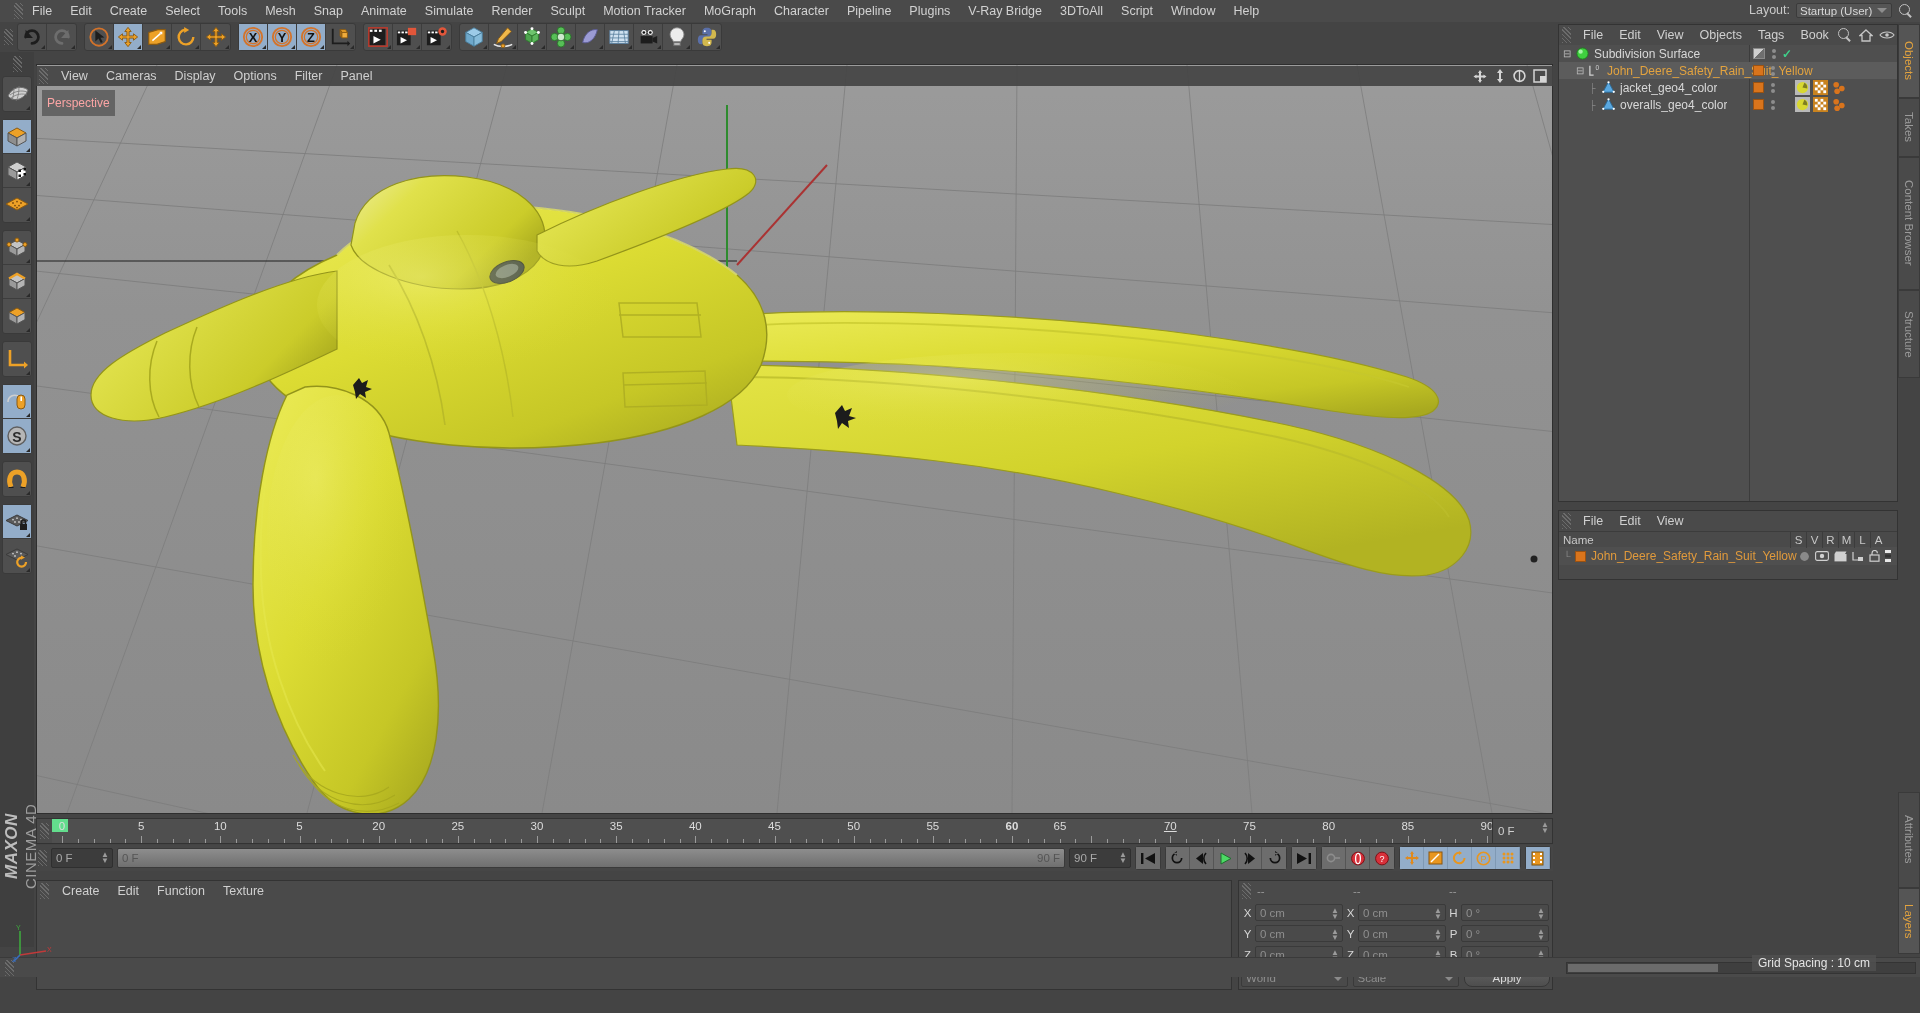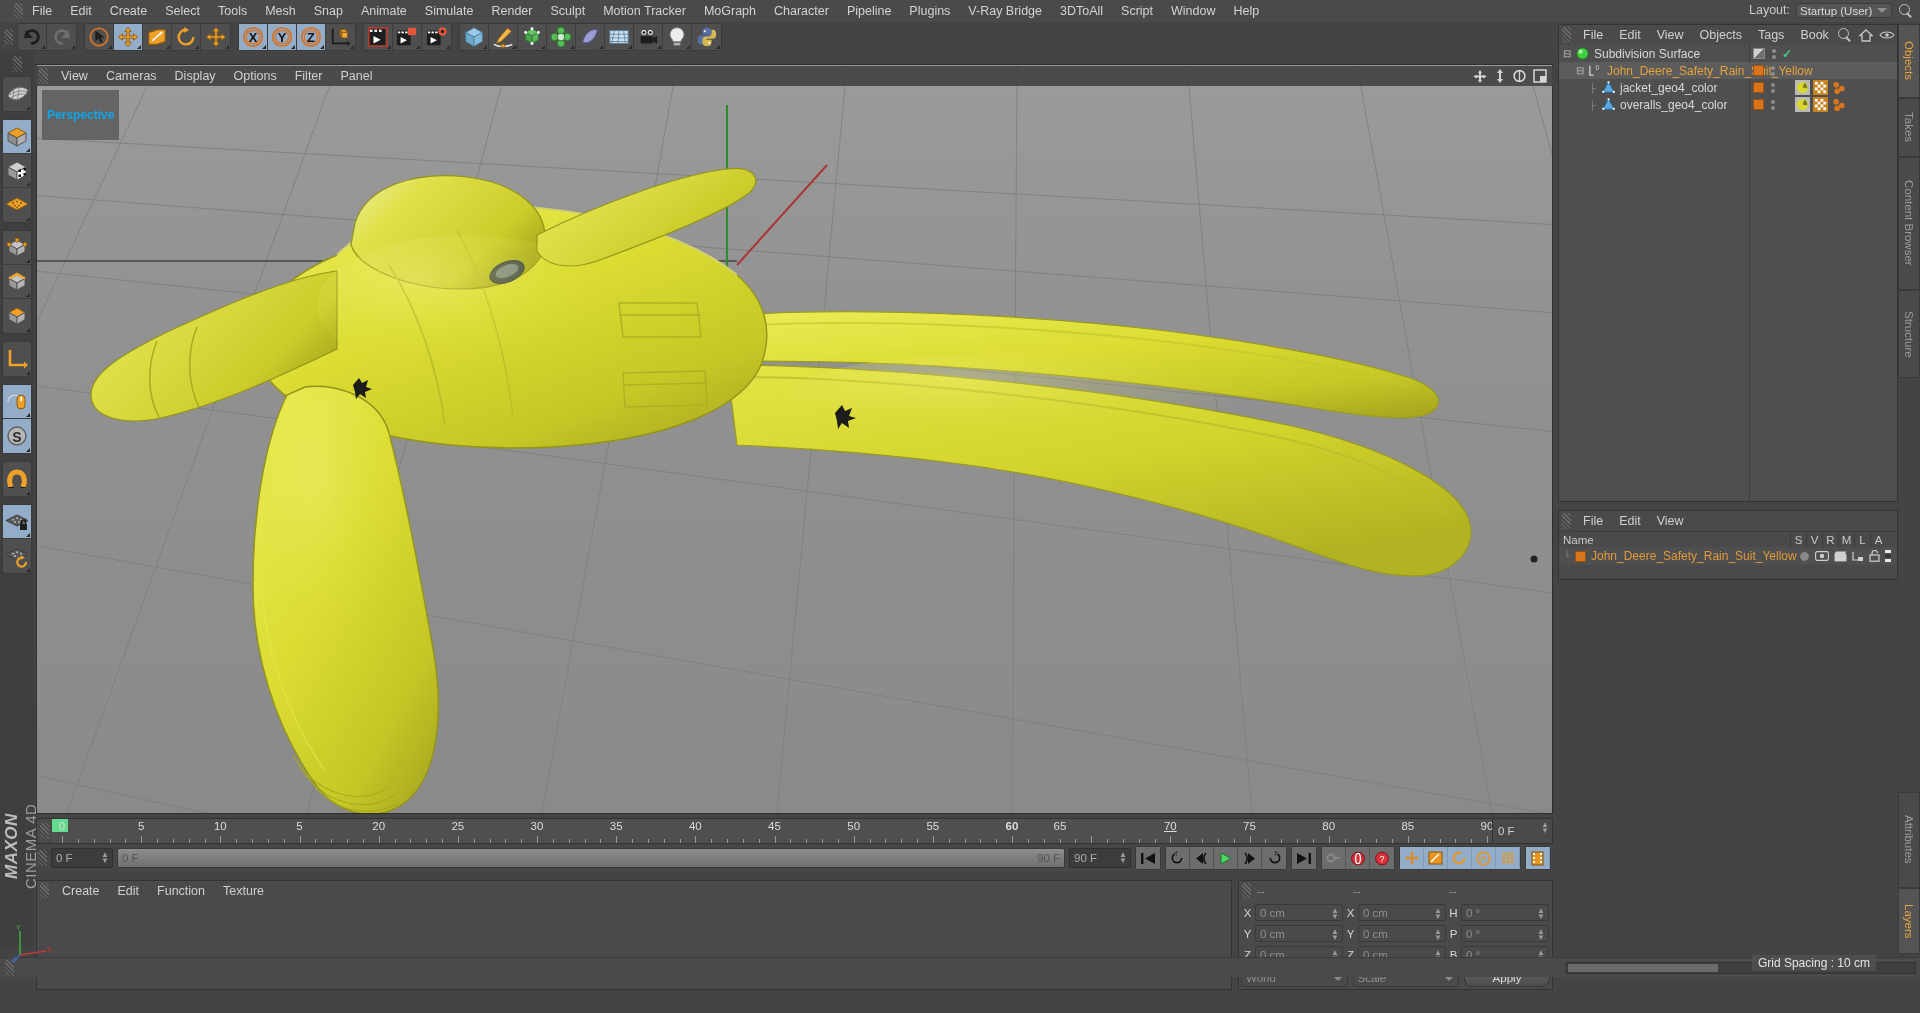--- a/index.html
+++ b/index.html
@@ -59,21 +59,21 @@
 
   
   .vpwrap{ position:absolute; left:36px; top:64px; width:1517px; height:750px;
            background:#8f8f8f; border:1px solid #2e2e2e; overflow:hidden; }
   .vpmenu{ position:absolute; left:36px; top:66px; width:1517px; height:20px;
            display:flex; align-items:center; font-size:12.5px; color:#d0d0d0;
            background:rgba(68,68,68,.92); z-index:6; padding-left:3px;}
   .vpmenu .mi{ padding:0 9px; line-height:20px; }
   .vpmenu .rights{ margin-left:auto; display:flex; gap:6px; padding-right:6px; align-items:center;}
   .vplabel{ position:absolute; left:42px; top:90px; background:rgba(90,90,90,.85);
-            font-size:12px; color:#0ea5e9; padding:18px 5px; z-index:6;font-weight:bold; }
+            font-size:12px; color:#fca5a5; padding:6px 5px; z-index:6; }
   .gridlabel{ position:absolute; right:44px; bottom:6px; background:rgba(80,80,80,.82);
               font-size:12px; color:#e4e4e4; padding:1px 6px; z-index:6; }
   .axisgizmo{position:absolute;left:12px;bottom:14px;z-index:6;}
 
   
   .tlrow{ position:absolute; left:36px; top:818px; width:1517px; height:26px;
           background:#4a4a4a; border:1px solid #333; display:flex; align-items:stretch; }
   .tlruler{ position:relative; flex:1; background:#4f4f4f; }
   .tlruler .tick{ position:absolute; bottom:0; width:1px; background:#9a9a9a; }
   .tlruler .num{ position:absolute; top:1px; font-size:11.5px; color:#dcdcdc;

